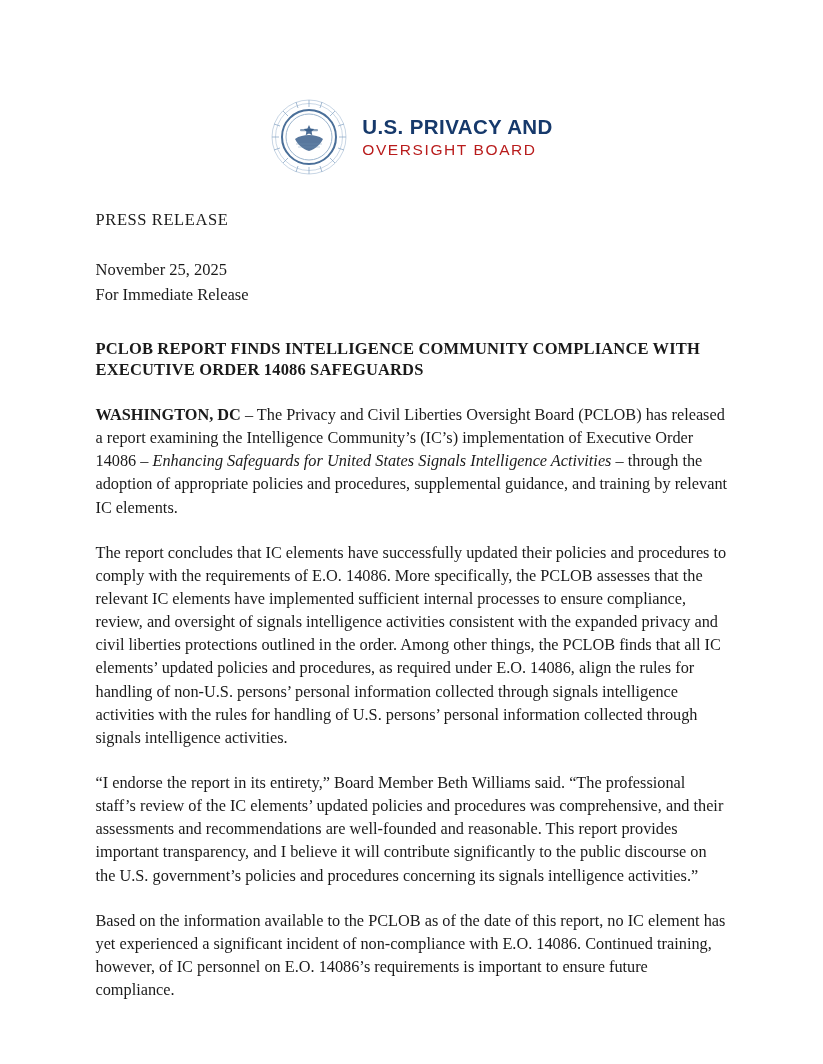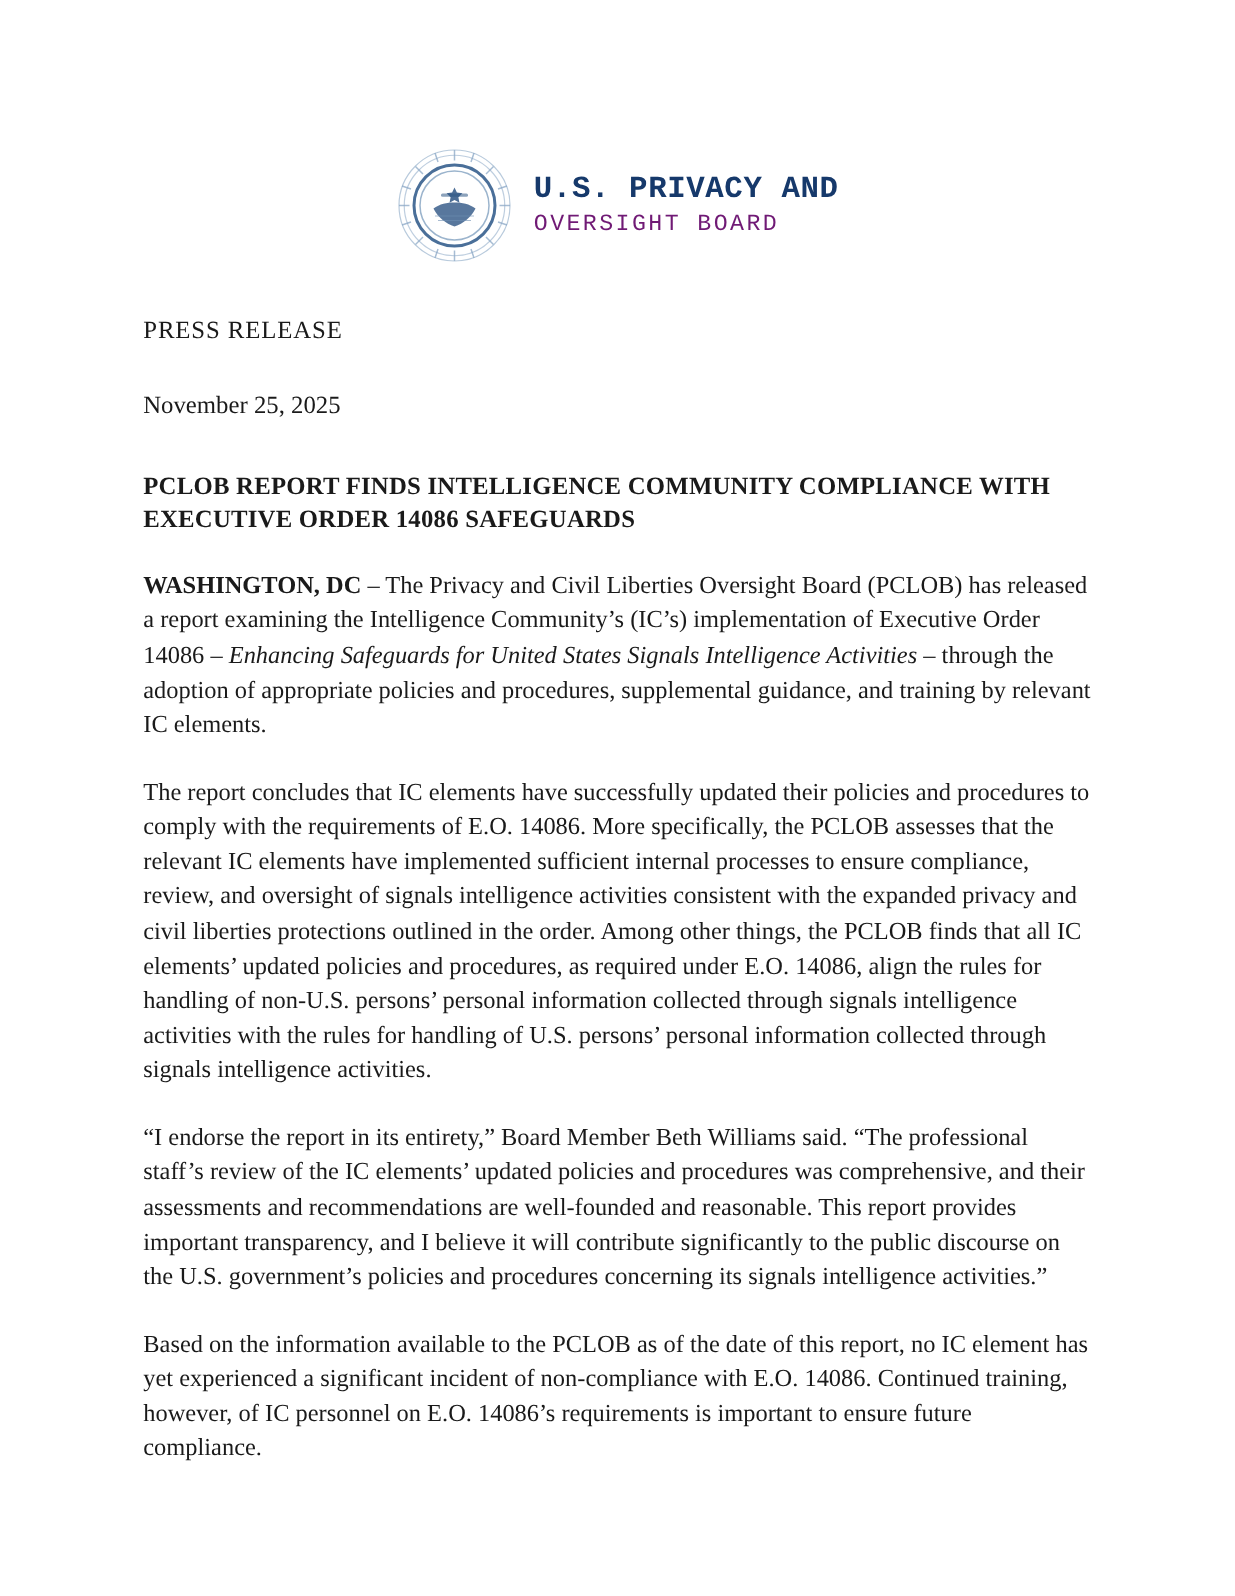--- a/index.html
+++ b/index.html
@@ -30,35 +30,35 @@
     margin-top: 98px;
   }
   .seal {
     width: 78px;
     height: 78px;
     position: relative;
     flex: 0 0 auto;
   }
   .seal svg { display: block; }
   .logo-text {
-    font-family: Liberation Mono, monospace;
+    font-family: Liberation Sans, sans-serif;
     color: #1b3f72;
     line-height: 1.0;
   }
   .logo-line1, .logo-line2 {
     font-weight: bold;
     font-size: 20.5px;
     letter-spacing: 0.4px;
     color: #16396b;
   }
   .logo-line2 { margin-top: 3px; }
   .logo-line3 {
     font-size: 15.5px;
     letter-spacing: 1.6px;
-    color: #701a75;
+    color: #b91c1c;
     margin-top: 5px;
     font-weight: normal;
   }
   .content {
     margin: 0 auto;
     width: 632px;
     padding-top: 34px;
   }
   .press-release-label {
     font-size: 16.5px;
@@ -134,20 +134,21 @@
       <div class="logo-line1">U.S. PRIVACY AND</div>
       <div class="logo-line3">OVERSIGHT BOARD</div>
     </div>
   </div>
 
   <div class="content">
 
     <div class="press-release-label">PRESS RELEASE</div>
 
     <div class="date-line">November 25, 2025</div>
+    <div class="release-line">For Immediate Release</div>
 
     <div class="headline">
       <span>PCLOB REPORT FINDS INTELLIGENCE COMMUNITY COMPLIANCE WITH</span><br>
       <span>EXECUTIVE ORDER 14086 SAFEGUARDS</span>
     </div>
 
     <p class="para">
       <b>WASHINGTON, DC</b><span> – The Privacy and Civil Liberties Oversight Board (PCLOB) has released a report examining the Intelligence Community’s (IC’s) implementation of Executive Order 14086 – </span><i>Enhancing Safeguards for United States Signals Intelligence Activities</i><span> – through the adoption of appropriate policies and procedures, supplemental guidance, and training by relevant IC elements.</span>
     </p>
 

